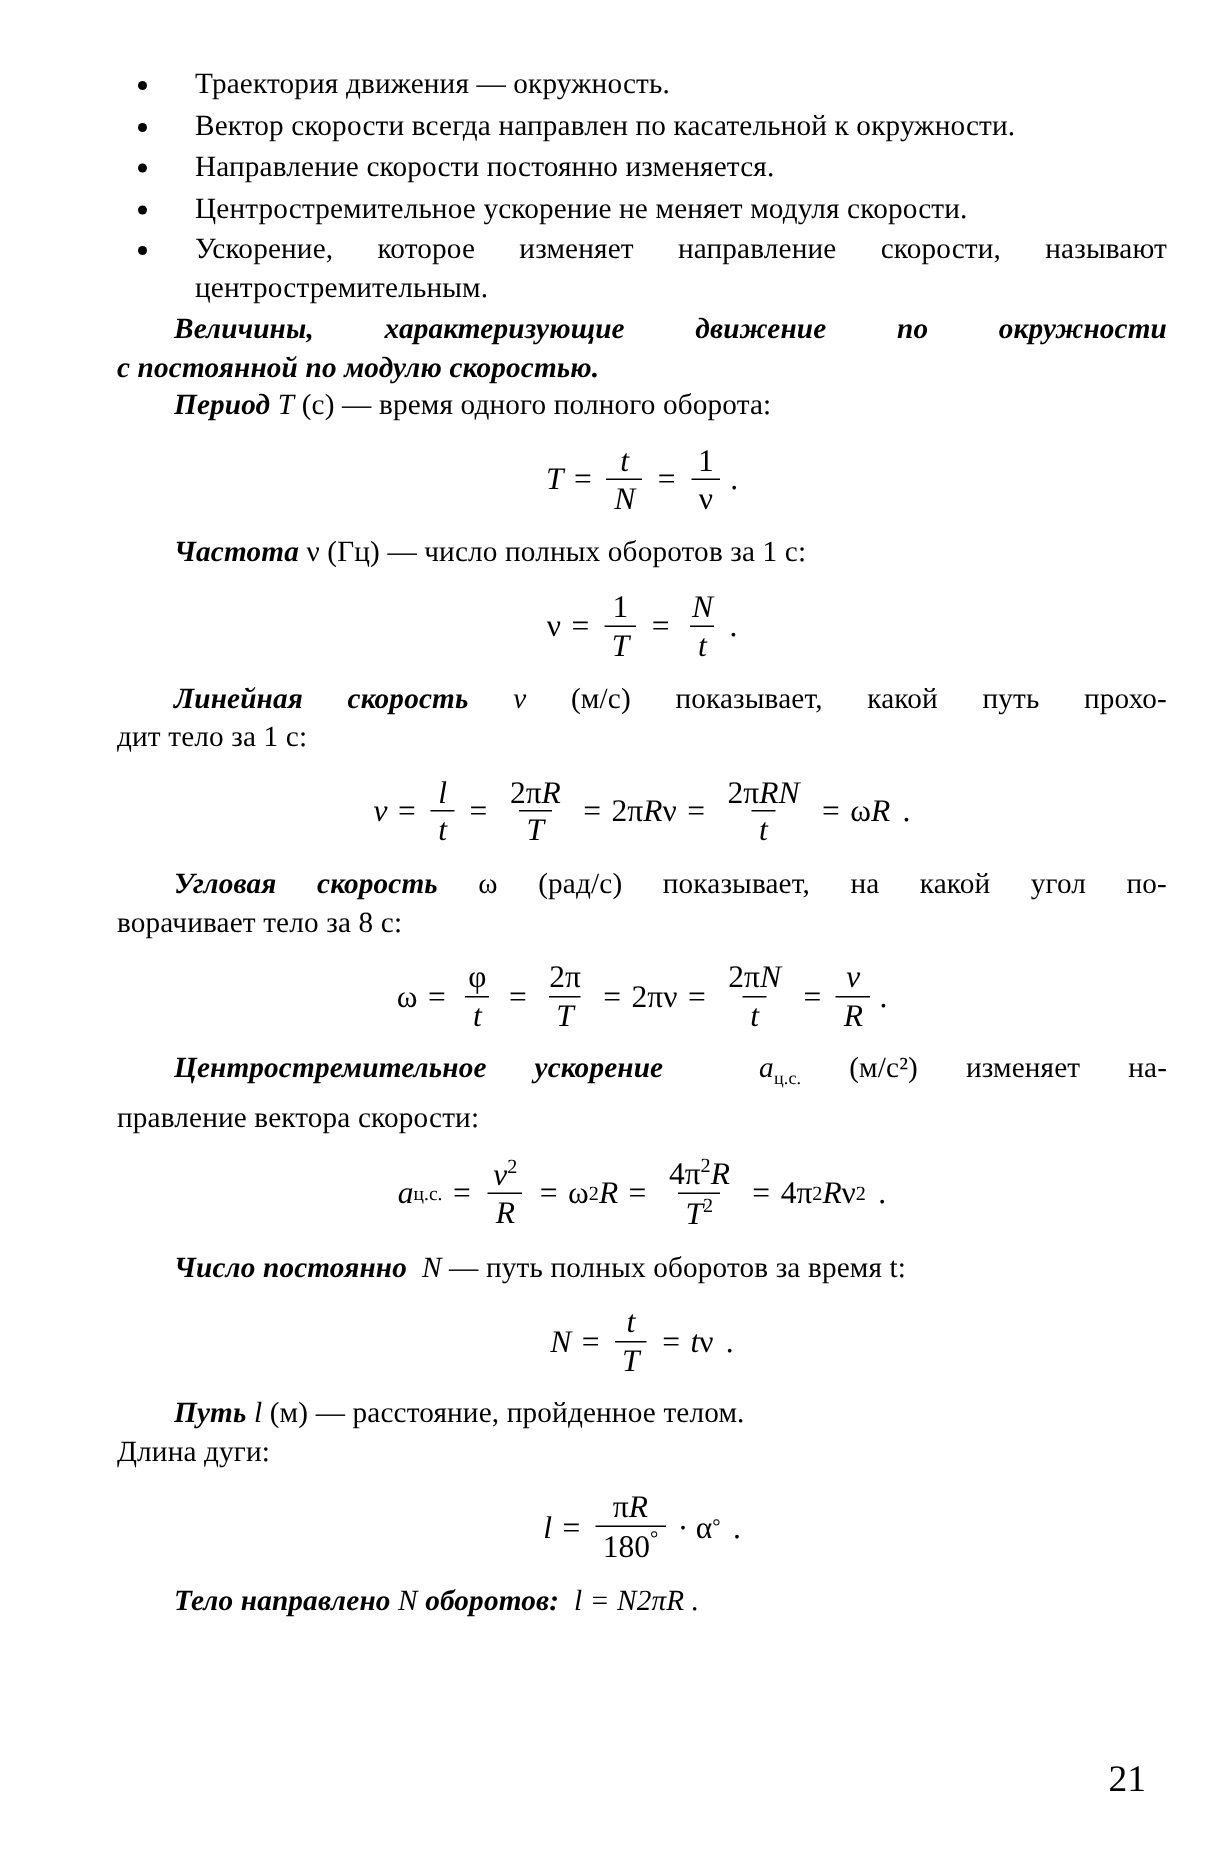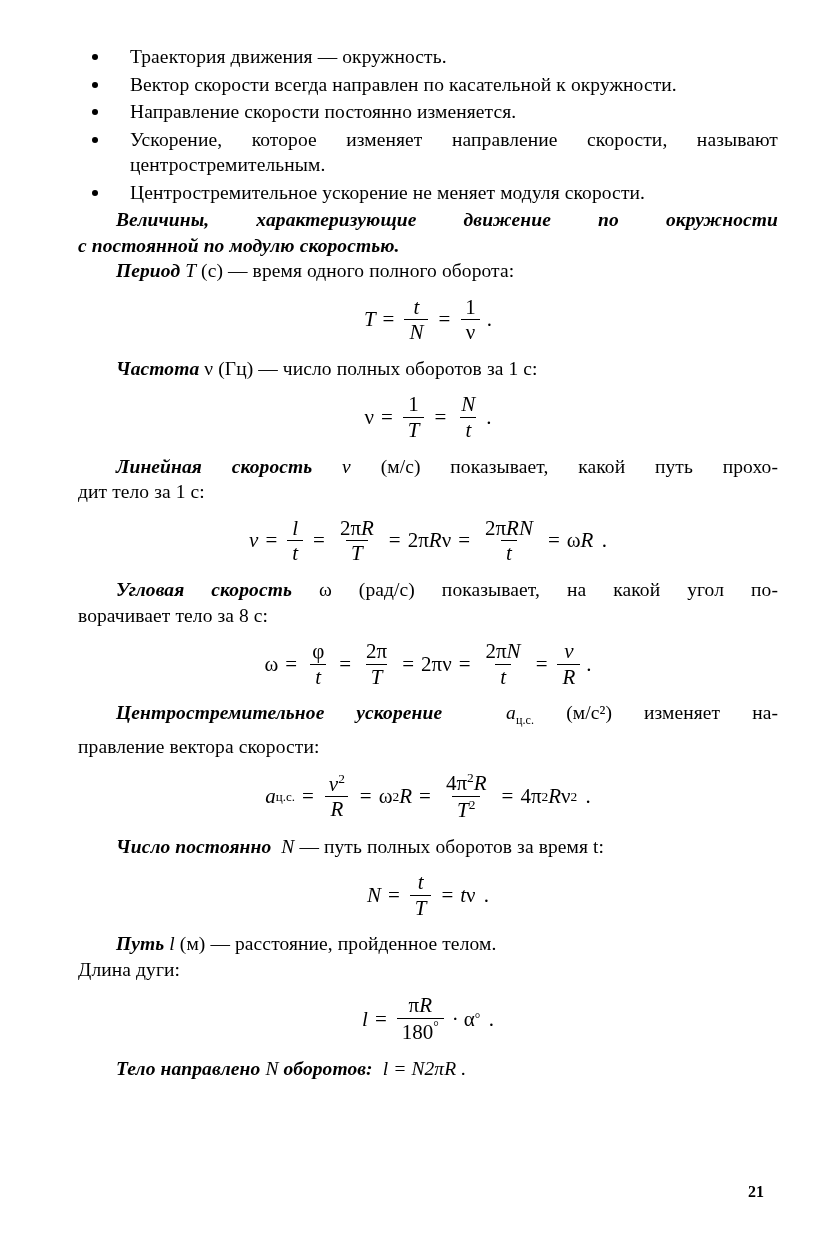--- a/index.html
+++ b/index.html
@@ -116,36 +116,36 @@
   }
   .deg { font-size: 0.66em; vertical-align: super; }
   .dot { margin: 0 5px; }
   .per { margin-left: 3px; }
 
   
   .page-number {
     position: absolute;
     right: 60px;
     bottom: 38px;
-    font-size: 16px;
-    font-weight: bold;
+    font-size: 25px;
+    font-weight: normal;
   }
 </style>
 </head>
 <body>
 
 <div class="page">
   <div class="content">
 
     <ul class="bullets">
       <li>Траектория движения — окружность.</li>
       <li>Вектор скорости всегда направлен по касательной к окружности.</li>
       <li>Направление скорости постоянно изменяется.</li>
+      <li>Центростремительное ускорение не меняет модуля скорости.</li>
       <li>Ускорение, которое изменяет направление скорости, называют центростремительным.</li>
-      <li>Центростремительное ускорение не меняет модуля скорости.</li>
     </ul>
 
     <p class="para b spaced-top justify-spread" style="text-indent:38px;">Величины, характеризующие движение по окружности</p>
     <p class="para b nojust">с постоянной по модулю скоростью.</p>
 
     <p class="para indent spaced-top-sm nojust">
       <span class="b">Период</span><span>&nbsp;</span><span class="it">T</span><span>&nbsp;</span><span>(с)</span><span>&nbsp;</span><span>— время одного полного оборота:</span>
     </p>
 
     <div class="formula">

